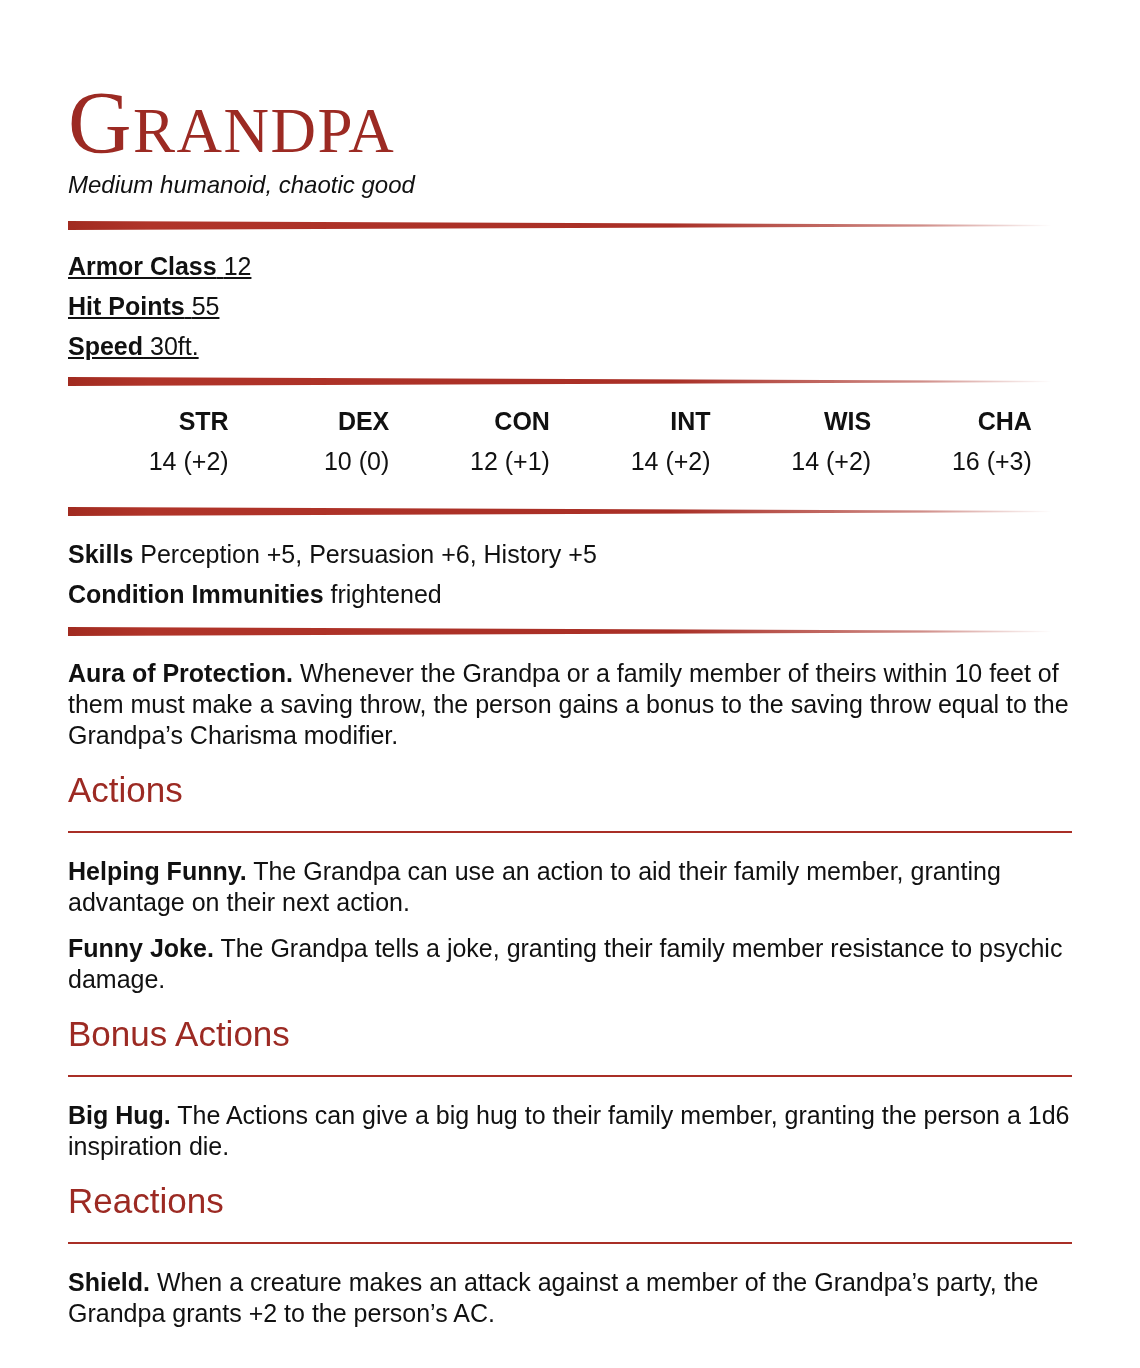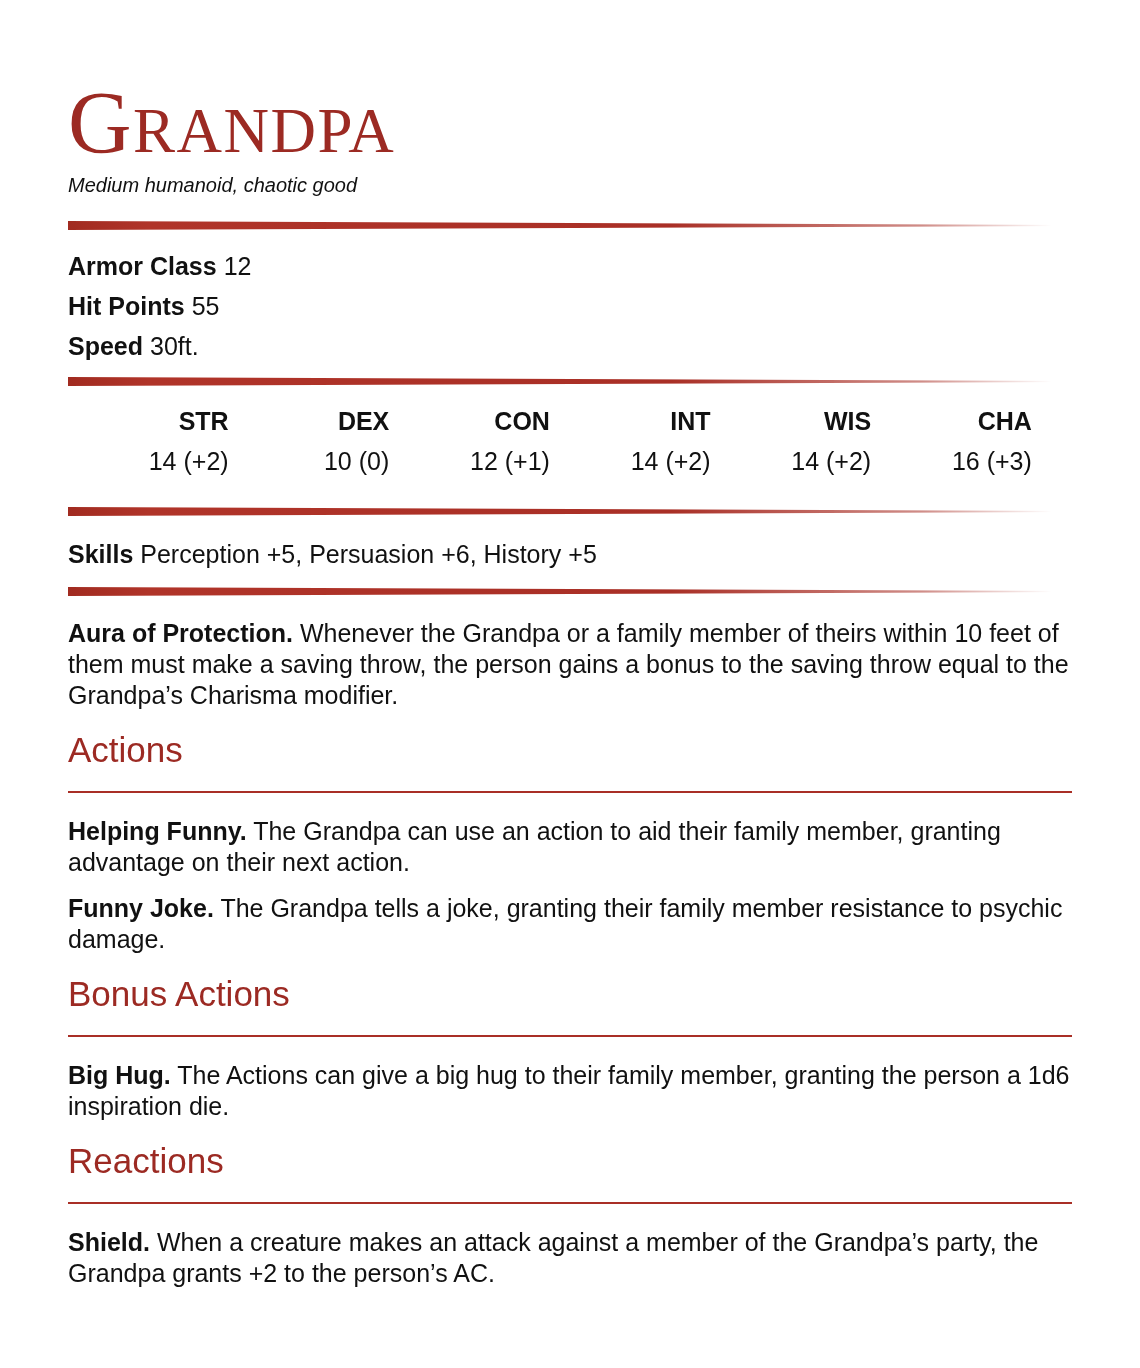--- a/index.html
+++ b/index.html
@@ -29,35 +29,35 @@
     line-height: 1;
     letter-spacing: 1.5px;
     white-space: nowrap;
   }
   h1.title .initial {
     font-size: 88px;
   }
   .meta {
     margin: 3px 0 0 0;
     font-style: italic;
-    font-size: 20px;
+    font-size: 24px;
     line-height: 30px;
   }
   .tapered-rule {
     height: 9px;
     width: 100%;
     background: linear-gradient(to right,
       #a12b20 0%, #b03429 8%, #a92f26 60%, rgba(169,47,38,0.55) 85%, rgba(169,47,38,0) 98%);
     clip-path: polygon(0 0, 99.5% 44%, 99.5% 56%, 0 100%);
   }
   .rule-1 { margin-top: 21px; }
   .rule-2 { margin-top: 11px; }
   .rule-3 { margin-top: 31px; }
   .rule-4 { margin-top: 13px; }
-  .core-stats { margin-top: 16px; }
+  .core-stats { margin-top: 16px; text-decoration: underline; }
   .stat-line {
     font-size: 25px;
     line-height: 40px;
   }
   .stat-line b { font-weight: 700; }
   .abilities {
     margin-top: 21px;
     display: flex;
     width: 96%;
   }
@@ -142,20 +142,21 @@
     <div class="ability">
       <span class="ability-name">CHA</span>
       <span class="ability-score">16 (+3)</span>
     </div>
   </div>
 
   <div class="tapered-rule rule-3"></div>
 
   <div class="attributes">
     <div class="stat-line"><b>Skills</b> <span>Perception +5, Persuasion +6, History +5</span></div>
+    <div class="stat-line"><b>Condition Immunities</b> <span>frightened</span></div>
   </div>
 
   <div class="tapered-rule rule-4"></div>
 
   <p class="trait"><b>Aura of Protection.</b> <span>Whenever the Grandpa or a family member of theirs within 10 feet of them must make a saving throw, the person gains a bonus to the saving throw equal to the Grandpa’s Charisma modifier.</span></p>
 
   <div>
     <h2 class="section-heading">Actions</h2>
     <p class="entry"><b>Helping Funny.</b> <span>The Grandpa can use an action to aid their family member, granting advantage on their next action.</span></p>
     <p class="entry"><b>Funny Joke.</b> <span>The Grandpa tells a joke, granting their family member resistance to psychic damage.</span></p>

